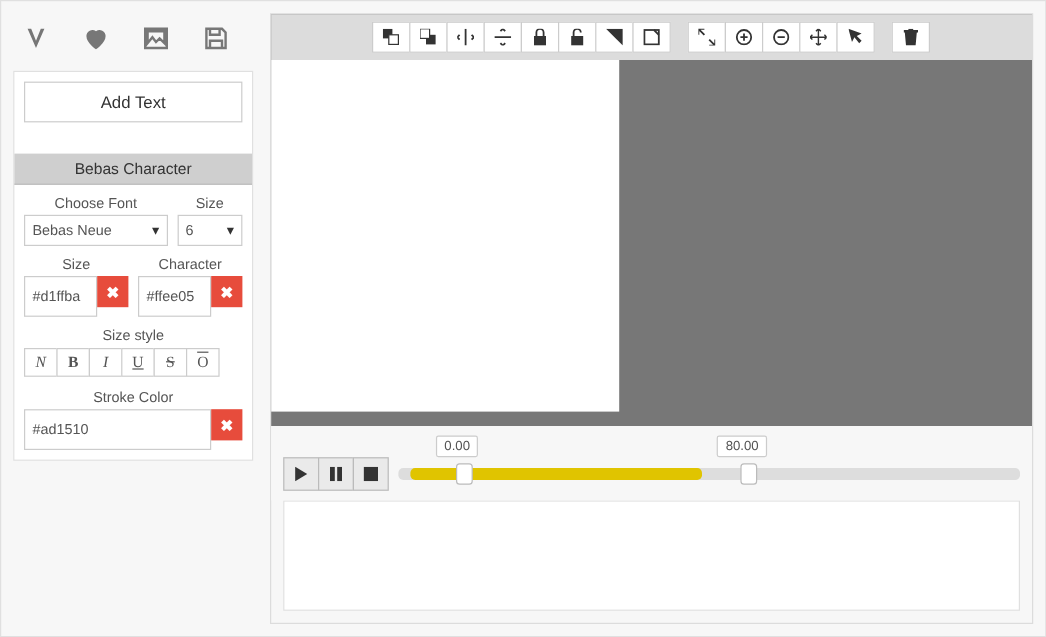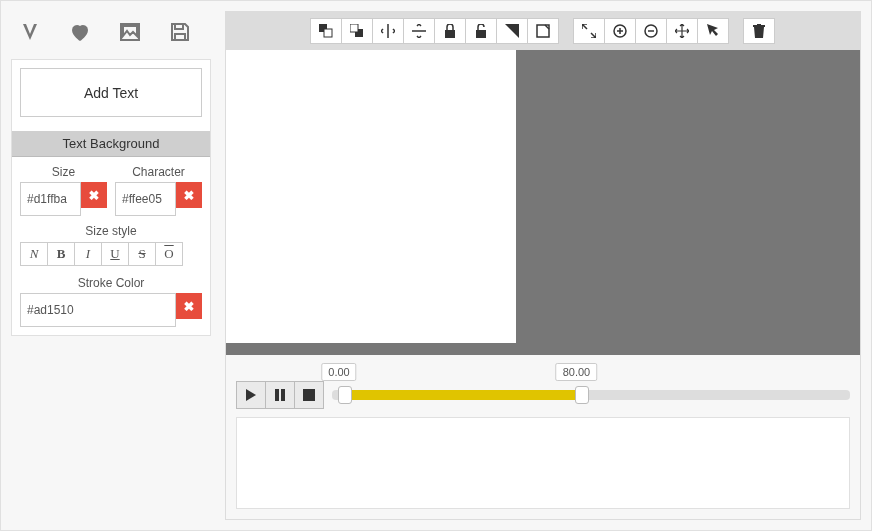--- a/index.html
+++ b/index.html
@@ -38,29 +38,29 @@
   }
   .tool-tabs svg { fill: #777; }
   .panel-card {
     background: #fff;
     border: 1px solid #e0e0e0;
     padding: 8px;
   }
   .add-btn {
     border: 1px solid #ccc;
     background: #fff;
-    height: 49px;
+    height: 34px;
     width: 100%;
     display: flex;
     align-items: center;
     justify-content: center;
     font-size: 14px;
     color: #333;
     cursor: pointer;
-    margin-bottom: 14px;
+    margin-bottom: 26px;
   }
   .section-header {
     background: #cfcfcf;
     text-align: center;
     padding: 5px 0;
     font-size: 13px;
     color: #333;
     margin: 0 -8px 8px -8px;
     border-bottom: 1px solid #bbb;
   }
@@ -224,20 +224,21 @@
     border-radius: 4px;
   }
   .slider-handle {
     position: absolute;
     width: 14px; height: 18px;
     top: -4px;
     background: #fff;
     border: 1px solid #bbb;
     border-radius: 3px;
     cursor: pointer;
+    margin-left: 42px;
   }
   .slider-label {
     position: absolute;
     top: -24px;
     transform: translateX(-50%);
     background: #fff;
     border: 1px solid #ccc;
     font-size: 11px;
     padding: 2px 6px;
     color: #555;
@@ -277,22 +278,36 @@
       <span>
         <svg width="24" height="24" viewBox="0 0 24 24">
             <path d="M4 4h13l3 3v13H4zM7 4v5h8V4zM7 14h10v6H7z" fill="none" stroke="#777" stroke-width="2"></path>
           </svg>
       </span>
     </div>
 
     <div class="panel-card">
       <div class="add-btn">Add Text</div>
 
-      <div class="section-header">Text Background</div>
-
+      <div class="section-header">Bebas Character</div>
+
+      <div class="row">
+        <div class="col" style="flex:2.2">
+          <div class="label">Choose Font</div>
+          <div class="select">
+              <span>Bebas Neue</span>
+            </div>
+        </div>
+        <div class="col" style="flex:1">
+          <div class="label">Size</div>
+          <div class="select">
+              <span>6</span>
+            </div>
+        </div>
+      </div>
 
       <div class="row">
         <div class="col" style="flex:1">
           <div class="label">Size</div>
           <div class="color-row">
             <div class="color-input">#d1ffba</div>
             <div class="clear-btn">
                 <span>✖</span>
               </div>
           </div>

